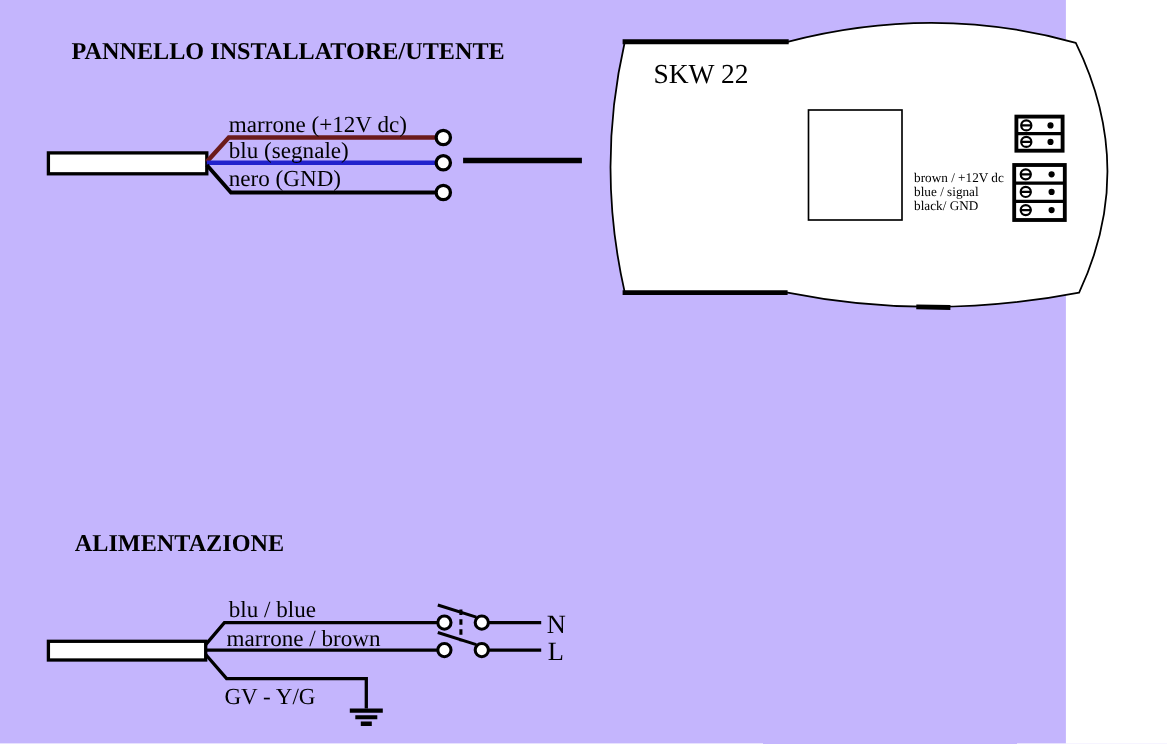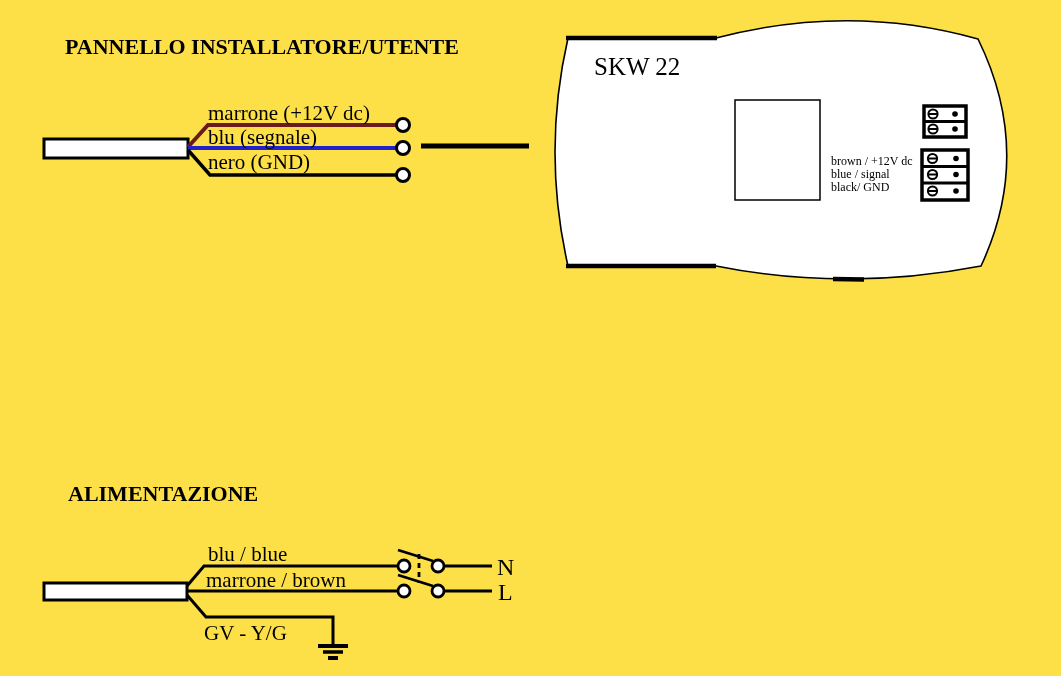--- a/index.html
+++ b/index.html
@@ -1,17 +1,17 @@
 <!DOCTYPE html>
 <html><head>
 <meta charset="utf-8">
 <style>
   html, body { margin: 0; padding: 0; background: #ffffff; }
   .page {
-    width: 1061px; height: 676px; position: relative; background: #fde047;
+    width: 969px; height: 676px; position: relative; background: #c4b5fd;
     font-family: "Liberation Serif", serif;
   }
   svg text {
     font-family: "Liberation Serif", serif;
     fill: #000000;
   }
   .section-title { font-size: 22px; font-weight: bold; }
   .wire-label   { font-size: 21px; }
   .device-label { font-size: 25px; }
   .terminal-label { font-size: 12px; }

